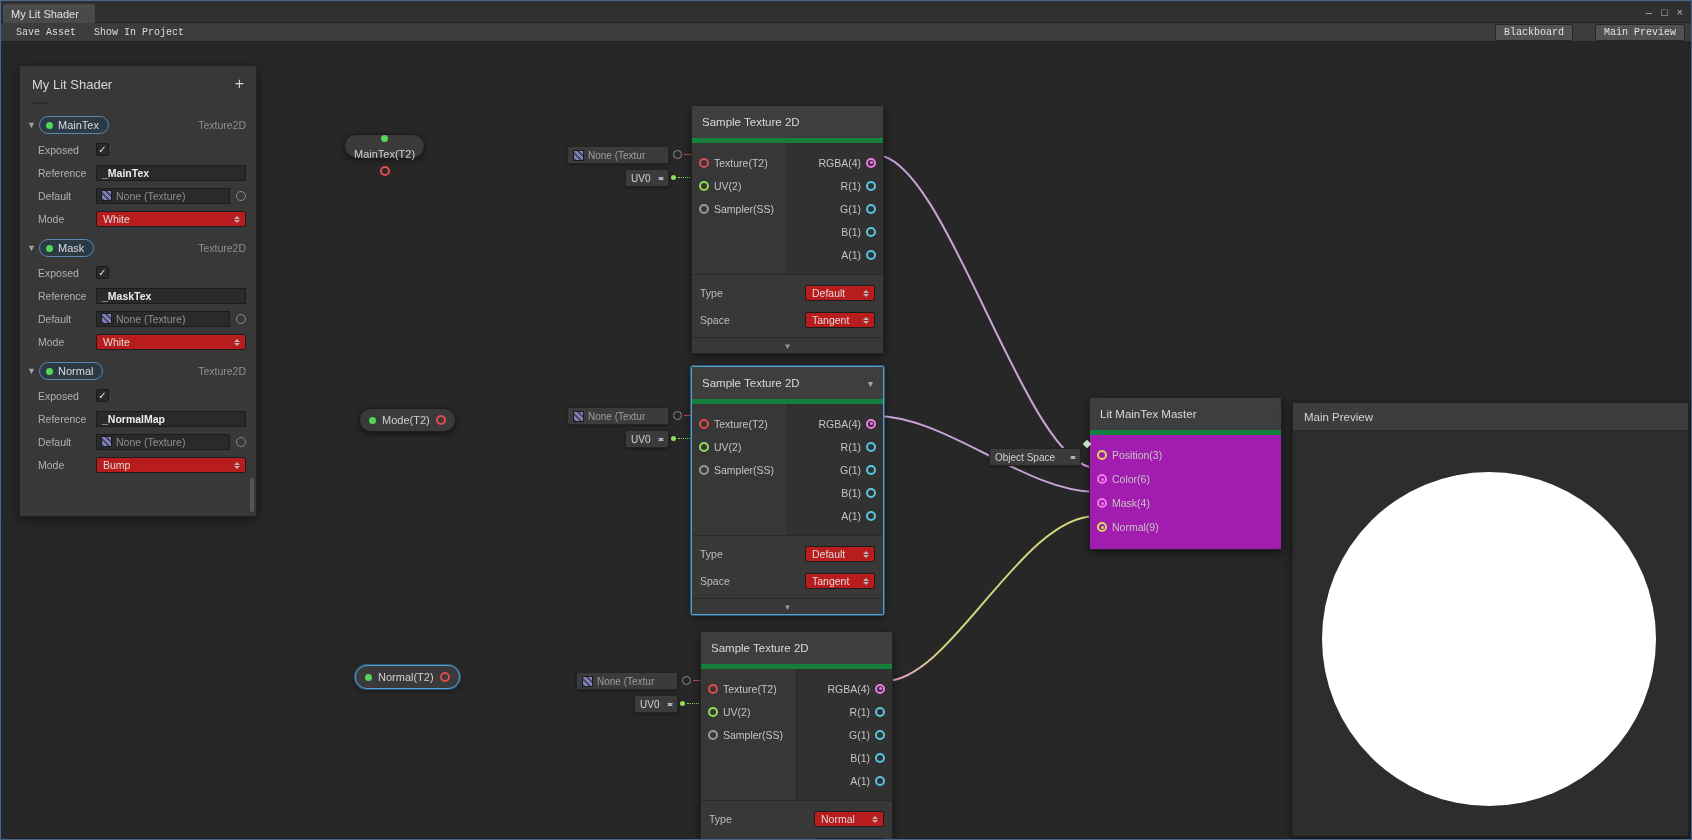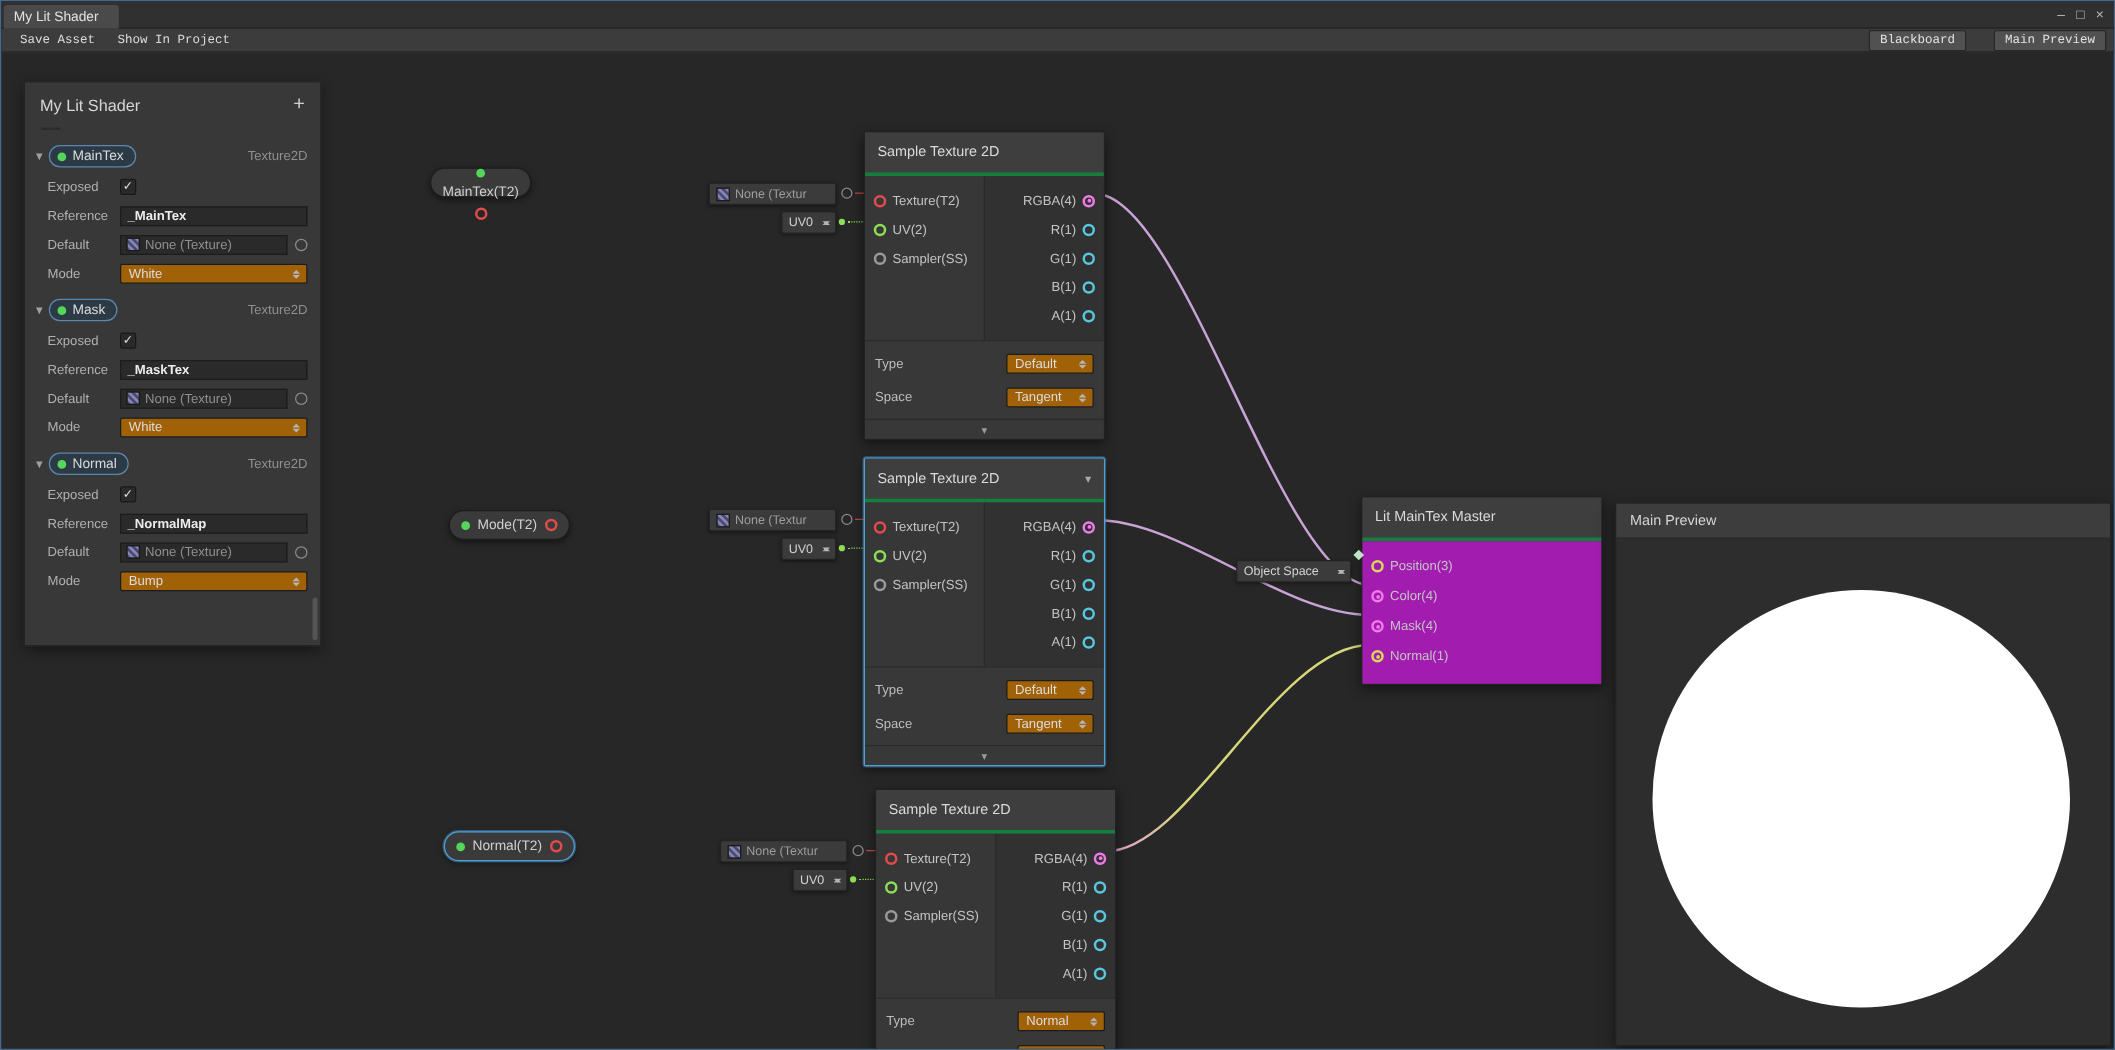--- a/index.html
+++ b/index.html
@@ -32,41 +32,41 @@
   .foldout { font-size:9px; color:#9f9f9f; width:12px; }
   .bb-pill { display:inline-flex; align-items:center; gap:5px; background:#2c3a46; border:1px solid #5c87ad; border-radius:10px; padding:2px 9px 2px 6px; color:#dadada; }
   .bb-type { margin-left:auto; color:#8f8f8f; font-size:10.5px; }
   .bb-row { display:flex; align-items:center; height:23px; padding:0 10px 0 18px; }
   .bb-label { width:58px; flex:none; font-size:10.5px; color:#b0b0b0; }
   .checkbox { width:13px; height:13px; background:#2a2a2a; border:1px solid #191919; border-radius:2px; display:flex; align-items:center; justify-content:center; color:#e0e0e0; font-size:10px; line-height:10px; }
   .text-field { flex:1; height:16px; background:#2a2a2a; border:1px solid #1c1c1c; color:#ececec; font-weight:bold; font-size:10.5px; padding:0 5px; line-height:14px; }
   .obj-field { flex:1; height:16px; background:#2a2a2a; border:1px solid #1c1c1c; display:flex; align-items:center; gap:4px; padding:0 4px; color:#8f8f8f; font-size:10.5px; overflow:hidden; white-space:nowrap; }
   .tex-thumb { width:11px; height:11px; flex:none; background:linear-gradient(45deg,#8585c0 25%,#4a4a68 25%,#4a4a68 50%,#8585c0 50%,#8585c0 75%,#4a4a68 75%); background-size:6px 6px; border:1px solid #1a1a1a; }
   .picker-circle { width:10px; height:10px; flex:none; border:1px solid #8a8a8a; border-radius:50%; margin-left:6px; }
-  .dd { position:relative; height:16px; background:#a16207; border:1px solid #1c1c1c; color:#dcdcdc; font-size:10.5px; padding:0 18px 0 6px; line-height:14px; border-radius:2px; }
+  .dd { position:relative; height:16px; background:#b91c1c; border:1px solid #1c1c1c; color:#dcdcdc; font-size:10.5px; padding:0 18px 0 6px; line-height:14px; border-radius:2px; }
   .dd::before { content:""; position:absolute; right:5px; top:50%; margin-top:-6px; border:3px solid transparent; border-bottom-color:#b5b5b5; }
   .dd::after  { content:""; position:absolute; right:5px; top:50%; margin-top:1px;  border:3px solid transparent; border-top-color:#b5b5b5; }
   .dd-wide { flex:1; }
   .bb-scrollbar { position:absolute; right:2px; bottom:4px; width:4px; height:34px; background:#555; border-radius:2px; }
   .dot-exposed { width:7px; height:7px; border-radius:50%; background:#54d65a; flex:none; }
 
   
   .pill-node { position:absolute; display:inline-flex; align-items:center; gap:6px; height:24px; padding:0 9px; border-radius:12px; background:#3a3a3a; border:1px solid #1d1d1d; box-shadow:0 2px 5px rgba(0,0,0,.5); color:#d0d0d0; font-size:11px; z-index:3; }
   .pill-node.selected { border-color:#4f9fd8; box-shadow:0 0 0 1px rgba(79,159,216,.45), 0 2px 5px rgba(0,0,0,.5); }
 
   
   .port { width:10px; height:10px; border:2px solid currentColor; border-radius:50%; background:transparent; position:relative; flex:none; }
   .port.connected::after { content:""; position:absolute; left:1.5px; top:1.5px; right:1.5px; bottom:1.5px; border-radius:50%; background:currentColor; }
   .c-t2 { color:#e04b4b; } .c-v1 { color:#58c6de; } .c-v2 { color:#8ddd55; }
   .c-v3 { color:#d8d85a; } .c-v4 { color:#f07ae8; } .c-ss { color:#9a9a9a; }
 
   
   .node { position:absolute; width:193px; background:#353535; border:1px solid #222; border-radius:2px; box-shadow:0 3px 9px rgba(0,0,0,.5); font-size:11px; color:#c8c8c8; z-index:3; }
   .node.selected { border-color:#4f9fd8; box-shadow:0 0 0 1px rgba(79,159,216,.45), 0 3px 9px rgba(0,0,0,.5); }
-  .node-header { height:30px; background:#3e3e3e; border-bottom:3px solid #15803d; display:flex; align-items:center; padding:16px 10px; font-size:11.5px; color:#dadada; }
+  .node-header { height:30px; background:#3e3e3e; border-bottom:5px solid #15803d; display:flex; align-items:center; padding:16px 10px; font-size:11.5px; color:#dadada; }
   .node-header .hdr-chevron { margin-left:auto; font-size:10px; color:#aaa; }
   .node-body { display:flex; }
   .col-in { width:96px; flex:none; background:#373737; border-right:1px solid #2a2a2a; padding:8px 0; }
   .col-out { flex:1; background:#313131; padding:8px 0; }
   .port-row { height:23px; display:flex; align-items:center; gap:5px; padding:0 7px; white-space:nowrap; }
   .port-row.out { justify-content:flex-end; }
   .plabel { font-size:10.5px; color:#c4c4c4; }
   .node-params { background:#383838; border-top:1px solid #2a2a2a; padding:4px 8px; }
   .param-row { display:flex; align-items:center; justify-content:space-between; height:27px; }
   .param-label { font-size:10.5px; color:#bdbdbd; }
@@ -466,29 +466,29 @@
     <div class="node-header" style="height:26px;">
       <span>Lit MainTex Master</span>
     </div>
     <div style="background:#a21caf; padding:8px 0 10px 0;">
       <div class="port-row" style="height:24px;">
           <span class="port c-v3"></span>
           <span class="plabel">Position(3)</span>
         </div>
       <div class="port-row" style="height:24px;">
           <span class="port c-v4 connected"></span>
-          <span class="plabel">Color(4)</span>
+          <span class="plabel">Color(6)</span>
         </div>
       <div class="port-row" style="height:24px;">
           <span class="port c-v4 connected"></span>
           <span class="plabel">Mask(4)</span>
         </div>
       <div class="port-row" style="height:24px;">
           <span class="port c-v3 connected"></span>
-          <span class="plabel">Normal(1)</span>
+          <span class="plabel">Normal(9)</span>
         </div>
     </div>
   </div>
 
   <div class="slot-widget objspace" style="left:988px; top:447px;text-align:center;">
     <span>Object Space</span>
   </div>
   <span class="mini-diamond" style="left:1083px; top:440px;"></span>
   <span class="mini-line-dots" style="left:1091px; top:443px; width:12px;"></span>
 

